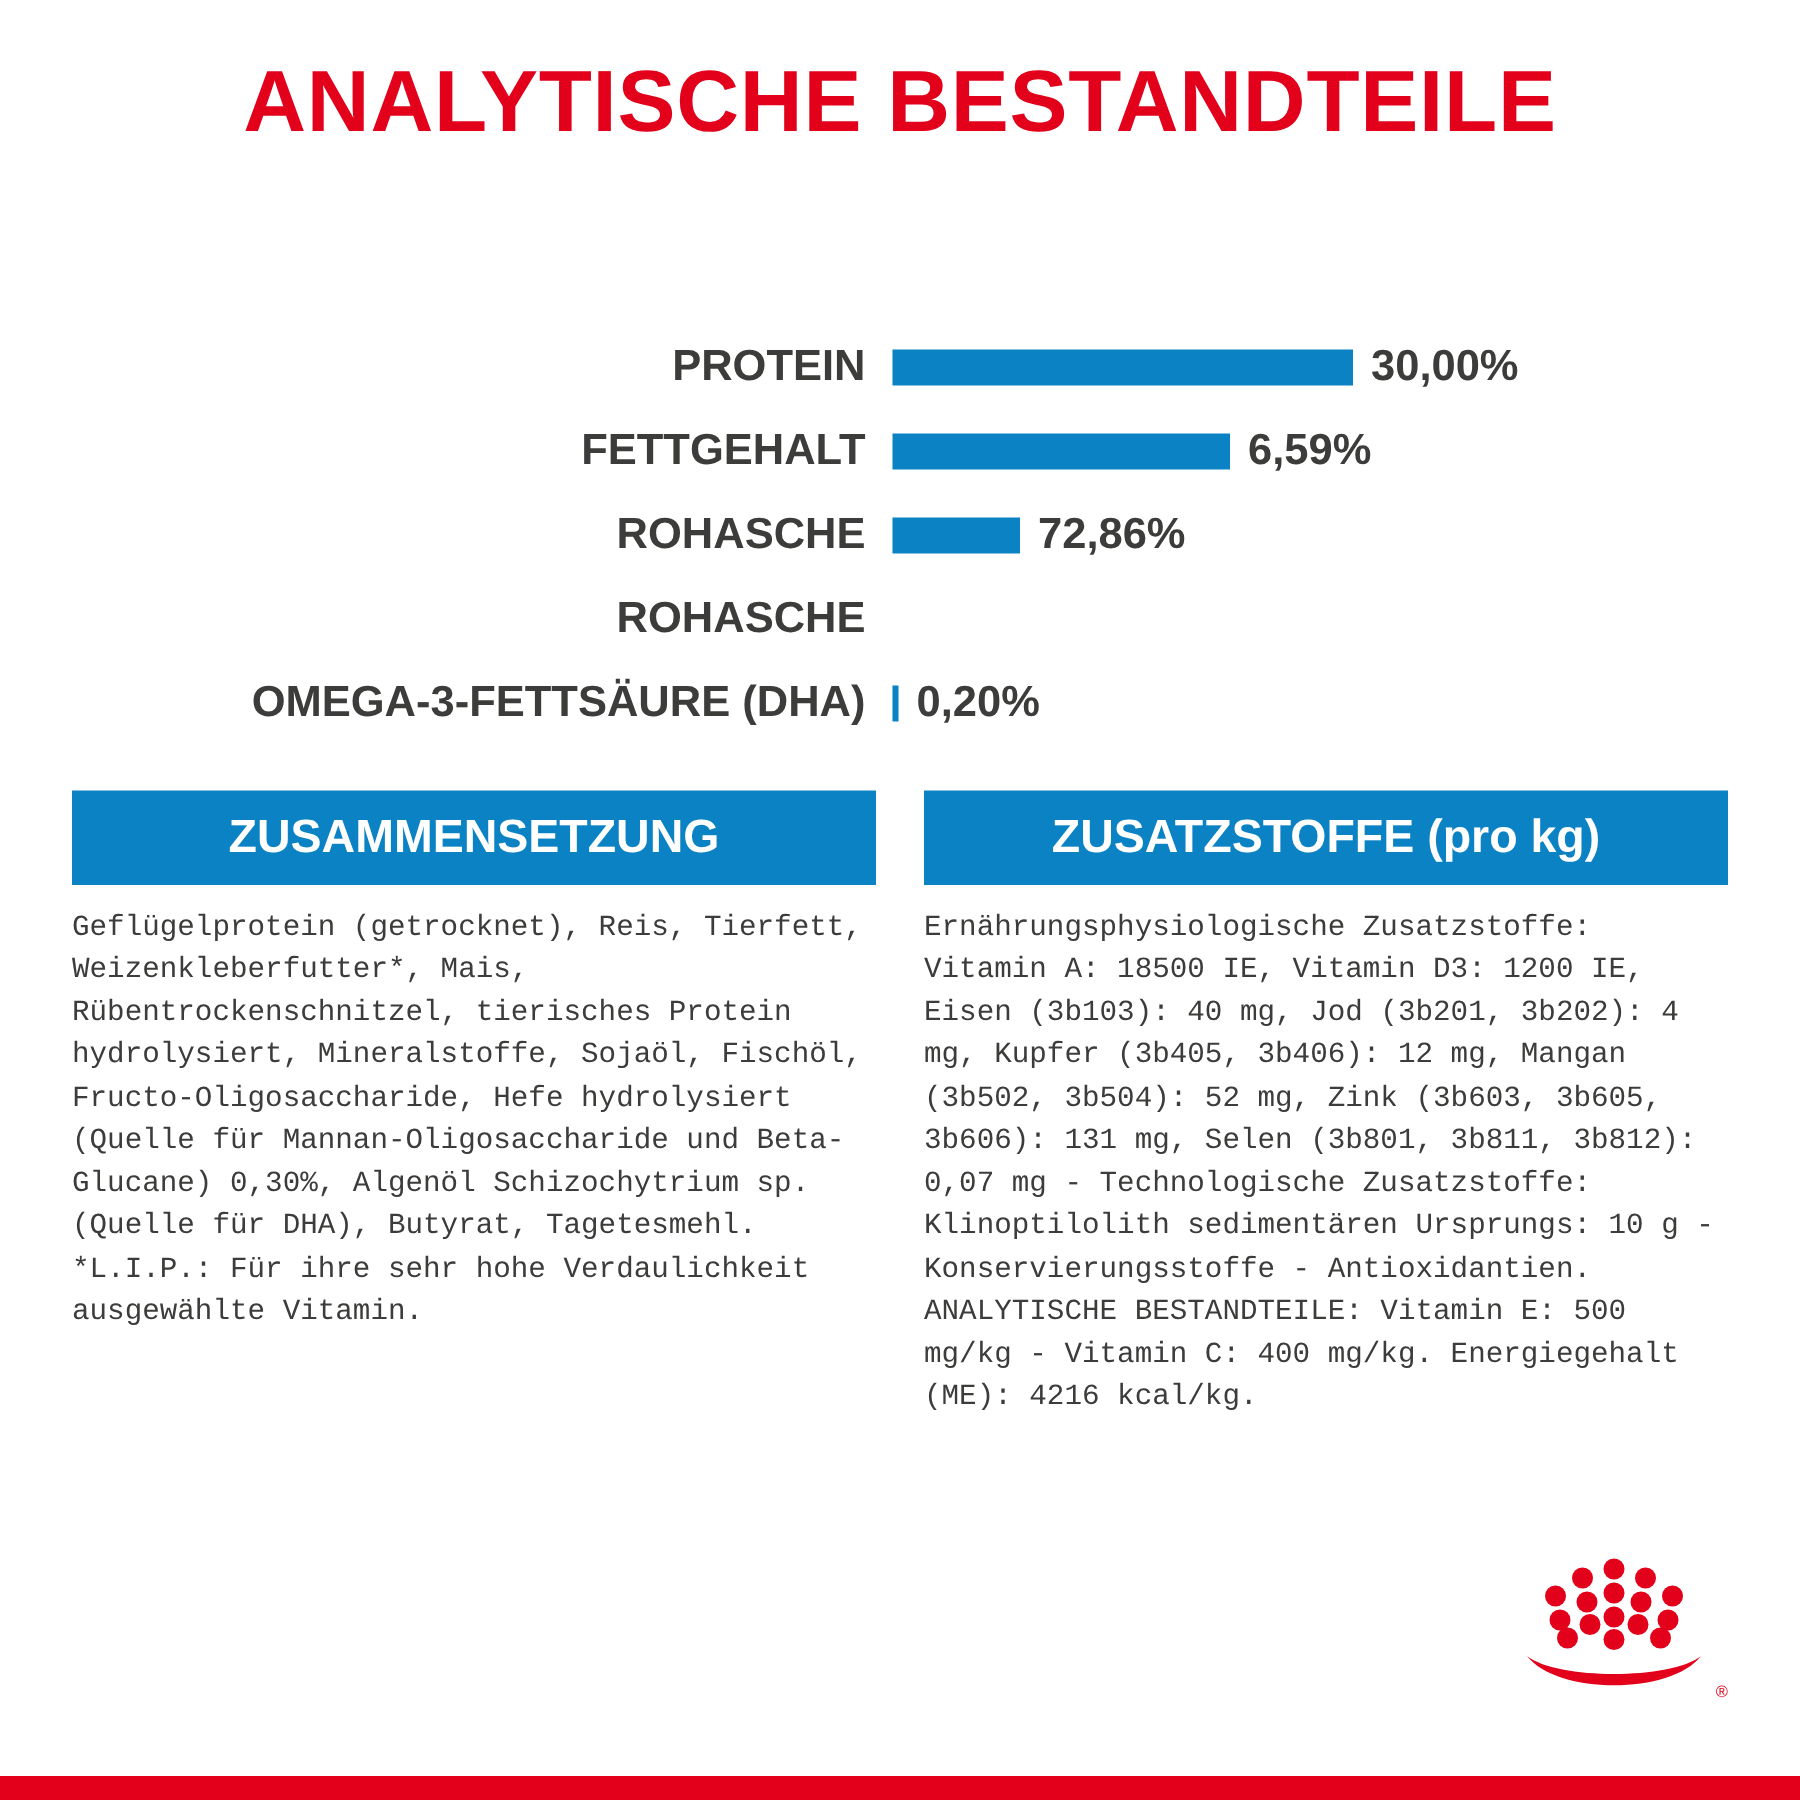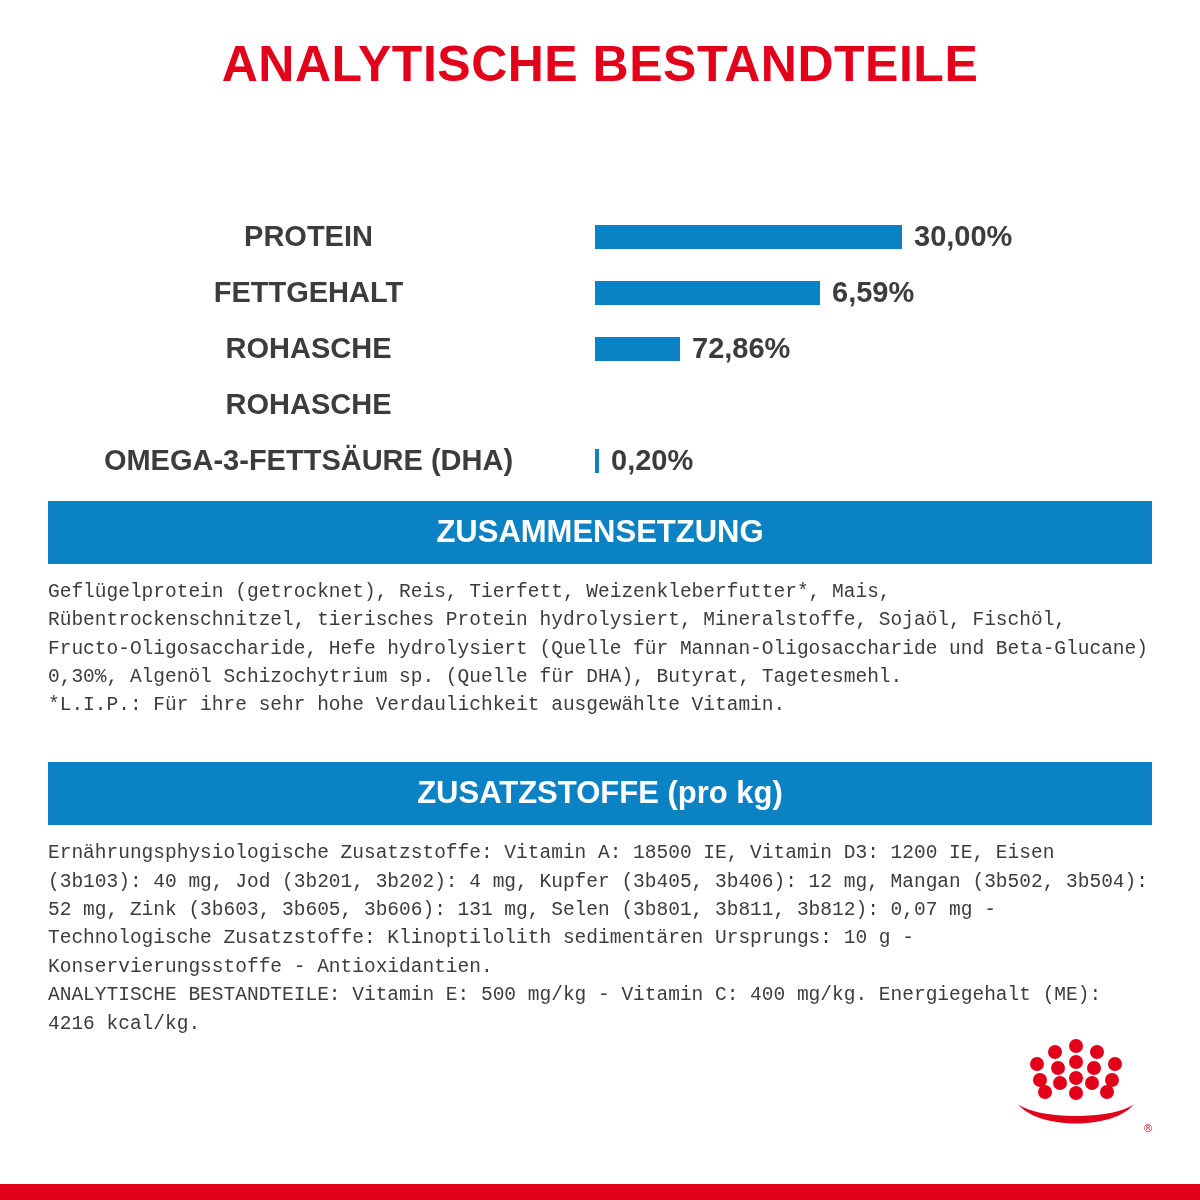--- a/index.html
+++ b/index.html
@@ -19,40 +19,40 @@
     position: absolute;
     inset: 0;
     display: flex;
     flex-direction: column;
   }
 
   
   .title {
     text-align: center;
     color: #e2001a;
-    font-size: 50px;
+    font-size: 58px;
     font-weight: bold;
     letter-spacing: 0.5px;
     margin-top: 38px;
     line-height: 1.05;
   }
 
   
   .chart {
     margin-top: 118px;
     padding: 0 40px 0 40px;
   }
   .bar-row {
     display: flex;
     align-items: center;
     height: 56px;
   }
   .bar-label {
     width: 555px;
-    text-align: center;
+    text-align: right;
     padding-right: 18px;
     font-size: 29px;
     font-weight: bold;
     color: #3c3c3b;
     white-space: nowrap;
     box-sizing: border-box;
   }
   .bar-track {
     display: flex;
     align-items: center;
@@ -66,24 +66,23 @@
     font-size: 29px;
     font-weight: bold;
     color: #3c3c3b;
     margin-left: 12px;
     white-space: nowrap;
   }
 
   
   .columns {
     display: flex;
-    gap: 42px;
+    gap: 32px;
     padding: 0 48px;
-    margin-top: 12px;
-    flex-direction: column;
+    margin-top: 30px;
   }
   .col {
     flex: 1;
     min-width: 0;
   }
   .col-head {
     background: #0b82c3;
     color: #ffffff;
     text-align: center;
     font-size: 31px;

